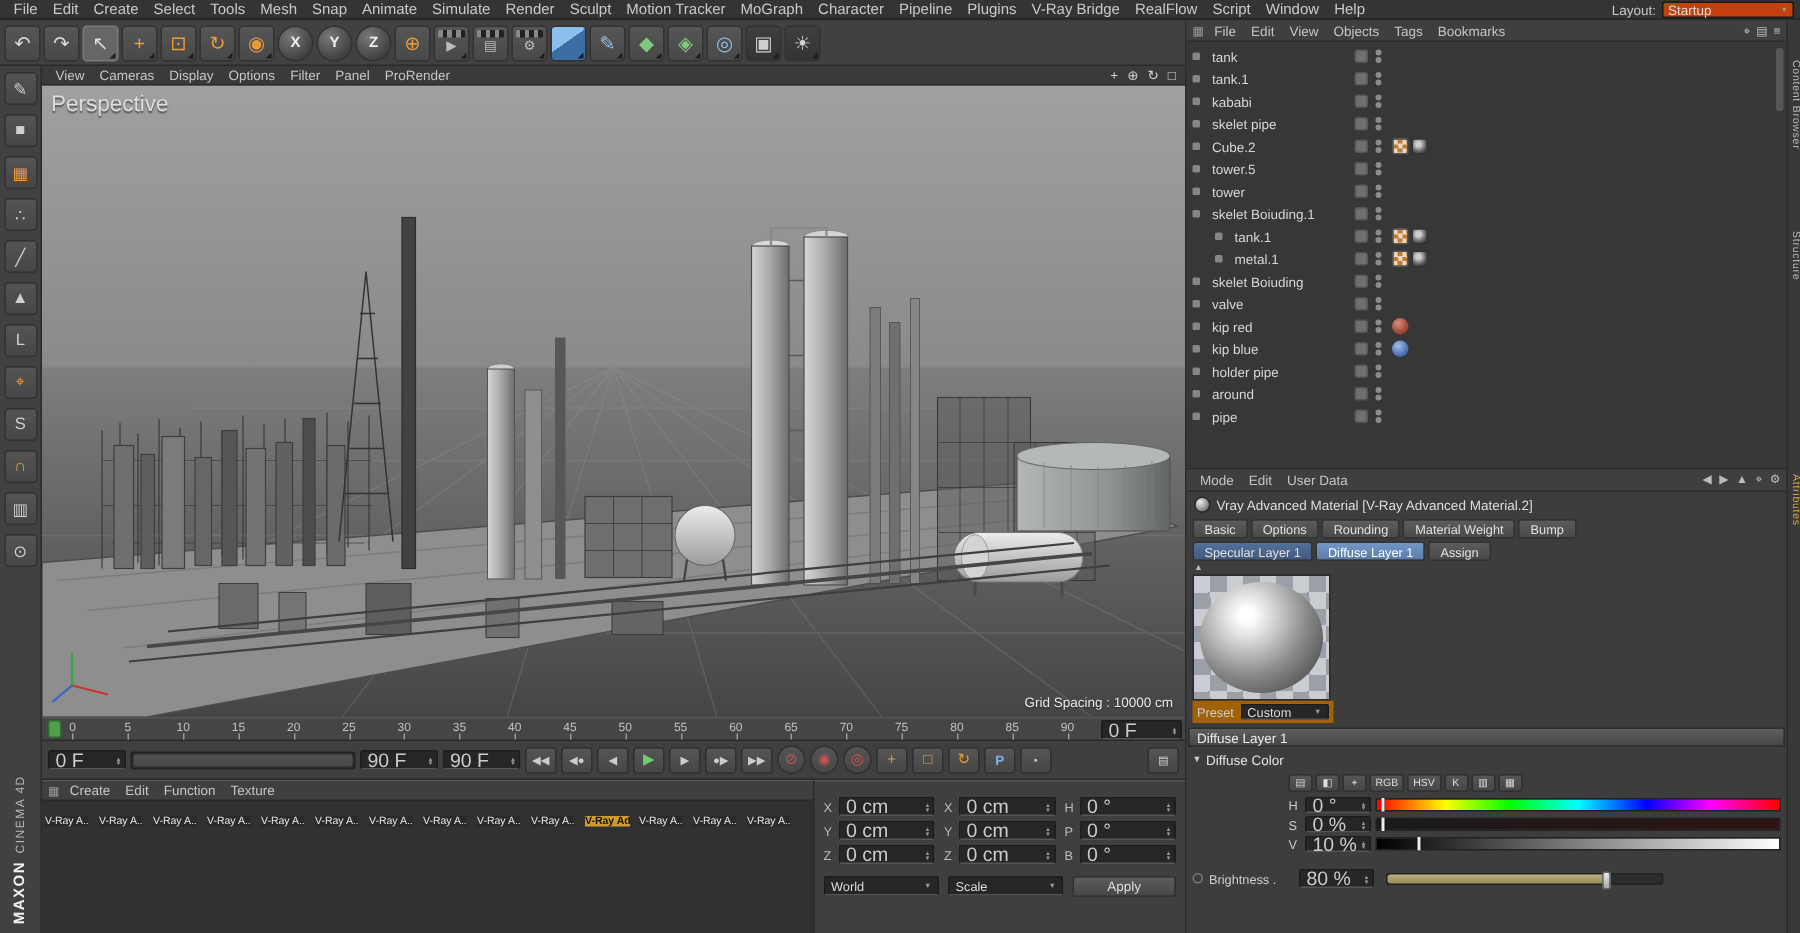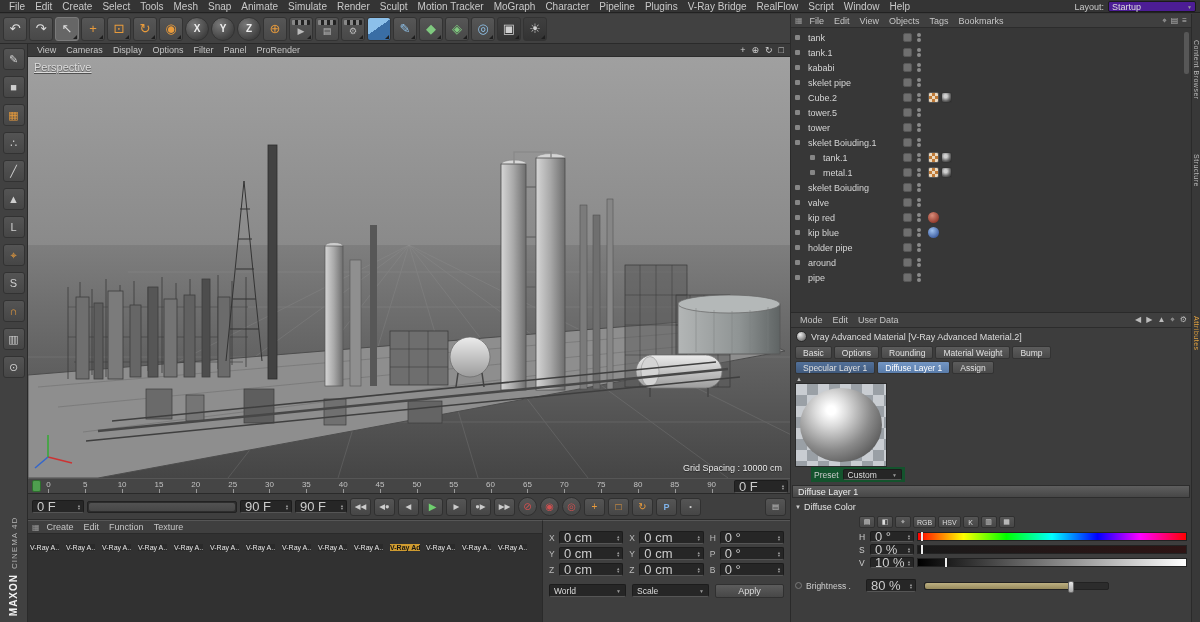--- a/index.html
+++ b/index.html
@@ -4,21 +4,21 @@
 <style>
   * { margin:0; padding:0; box-sizing:border-box; }
   body { background:#222; font-family:"Liberation Sans","DejaVu Sans",sans-serif; }
   .app { position:relative; width:1200px; height:622px; background:#3a3a3a; overflow:hidden; -webkit-user-select:none; user-select:none; }
 
   
   .menubar { position:absolute; top:0; left:0; right:0; height:13px; background:#343434; border-bottom:1px solid #222;
              display:flex; align-items:center; font-size:10px; color:#c9c9c9; padding-left:4px; }
   .menubar .mi { padding:0 5px; white-space:nowrap; }
   .layout-box { margin-left:auto; display:flex; align-items:center; gap:4px; padding-right:4px; }
-  .layout-dd { width:88px; height:11px; background:#4c1d95; border:1px solid #1a1a1a; color:#ddd; font-size:9px;
+  .layout-dd { width:88px; height:11px; background:#c2410c; border:1px solid #1a1a1a; color:#ddd; font-size:9px;
                display:flex; align-items:center; padding:0 3px; border-radius:2px; }
   .layout-dd::after { content:"▼"; font-size:5px; color:#999; margin-left:auto; }
 
   
   .toolbar { position:absolute; top:14px; left:0; width:790px; height:30px; background:#414141; border-bottom:1px solid #2a2a2a;
              display:flex; align-items:center; padding:0 3px; gap:2px; }
   .tbtn { width:24px; height:24px; border-radius:3px; display:flex; align-items:center; justify-content:center;
           font-size:13px; color:#ddd; background:linear-gradient(#565656,#484848); border:1px solid #333; position:relative; }
   .tbtn.pressed { background:#666; border-color:#7a7a7a; }
   .tbtn.orange { color:#e89b3c; }
@@ -44,21 +44,21 @@
   .logo-1 { font-size:10px; font-weight:bold; color:#f2f2f2; letter-spacing:1px; }
   .logo-2 { font-size:8px; color:#b5b5b5; letter-spacing:1px; }
 
   
   .viewport { position:absolute; top:44px; left:28px; width:762px; height:434px; background:#8a8a8a; }
   .vp-menu { position:absolute; top:0; left:0; right:0; height:13px; background:#3a3a3a; border-bottom:1px solid #2c2c2c;
              display:flex; align-items:center; font-size:9px; color:#c5c5c5; padding:0 4px; }
   .vp-menu .mi { padding:0 5px; }
   .vp-nav { margin-left:auto; display:flex; gap:6px; font-size:9px; color:#d0d0d0; padding-right:2px; }
   .vp-canvas { position:absolute; top:13px; left:0; right:0; bottom:0; overflow:hidden; }
-  .vp-cam-label { position:absolute; top:17px; left:6px; font-size:11px; color:#dcdcdc; text-shadow:0 1px 1px rgba(0,0,0,.5);text-decoration:underline; }
+  .vp-cam-label { position:absolute; top:17px; left:6px; font-size:15px; color:#dcdcdc; text-shadow:0 1px 1px rgba(0,0,0,.5); }
   .vp-grid-label { position:absolute; bottom:5px; right:8px; font-size:9px; color:#e9e9e9; text-shadow:0 1px 1px rgba(0,0,0,.5); }
 
   
   .ruler { position:absolute; top:478px; left:28px; width:762px; height:16px; background:#454545;
            border-top:1px solid #565656; border-bottom:1px solid #2a2a2a; }
   .ruler-ticks { position:absolute; left:2px; right:60px; top:0; bottom:0; display:flex; }
   .tick { flex:1; position:relative; font-size:8px; color:#c2c2c2; text-align:center; line-height:11px; }
   .tick::after { content:""; position:absolute; left:50%; bottom:0; width:1px; height:4px; background:#9a9a9a; }
   .ruler-marker { position:absolute; left:4px; top:1px; width:9px; height:12px; background:#4f9e4f; border:1px solid #2e6e2e; border-radius:2px; }
   .ruler .mini-input { position:absolute; right:2px; top:1px; width:54px; }
@@ -156,22 +156,22 @@
   .am-tab { height:13px; line-height:12px; padding:0 7px; background:linear-gradient(#5c5c5c,#4a4a4a); border:1px solid #333;
             border-radius:2px; font-size:8.5px; color:#e0e0e0; white-space:nowrap; }
   .am-tab.bluetab { background:linear-gradient(#527099,#405a7d); }
   .am-tab.selected { background:linear-gradient(#7396c4,#5a7dab); color:#fff; }
   .collapse-arrow { padding:1px 5px; font-size:6px; color:#bbb; }
   .preview-wrap { padding:0 4px; }
   .preview { width:92px; height:84px; border:1px solid #2a2a2a; position:relative;
              background:repeating-conic-gradient(#9aa0a6 0% 25%,#c9cdd2 0% 50%) 0 0/22px 22px; }
   .preview .ball { position:absolute; inset:4px; border-radius:50%;
     background:radial-gradient(circle at 38% 30%, #ffffff 0 6%, #dcdcdc 22%, #8a8a8a 55%, #333 100%); }
-  .preset-row { width:94px; display:flex; align-items:center; gap:4px; padding:2px 3px; margin-left:20px;
-                font-size:8.5px; color:#ccc; background:#14532d; }
+  .preset-row { width:94px; display:flex; align-items:center; gap:4px; padding:2px 3px; margin-left:4px;
+                font-size:8.5px; color:#ccc; background:#a16207; }
   .preset-row .mini-select { flex:1; height:11px; }
   .section-bar { margin:3px 1px 0; height:13px; line-height:12px; background:linear-gradient(#5e5e5e,#474747);
                  border:1px solid #2d2d2d; color:#ececec; padding-left:5px; font-size:9px; }
   .subsection { padding:4px 4px 2px; color:#e2e2e2; display:flex; align-items:center; gap:3px; }
   .subsection::before { content:"▼"; font-size:6px; color:#ccc; }
   .prop-row { display:flex; align-items:center; padding:1px 4px; gap:4px; }
   .anim-dot { width:7px; height:7px; border:1px solid #7a7a7a; border-radius:50%; flex:0 0 auto; }
   .prop-label { width:56px; color:#cfcfcf; font-size:8.5px; white-space:nowrap; }
   .color-swatch { width:56px; height:10px; border:1px solid #111; outline:1px solid #4e4e4e; }
   .color-arrow { font-size:6px; color:#aaa; }

